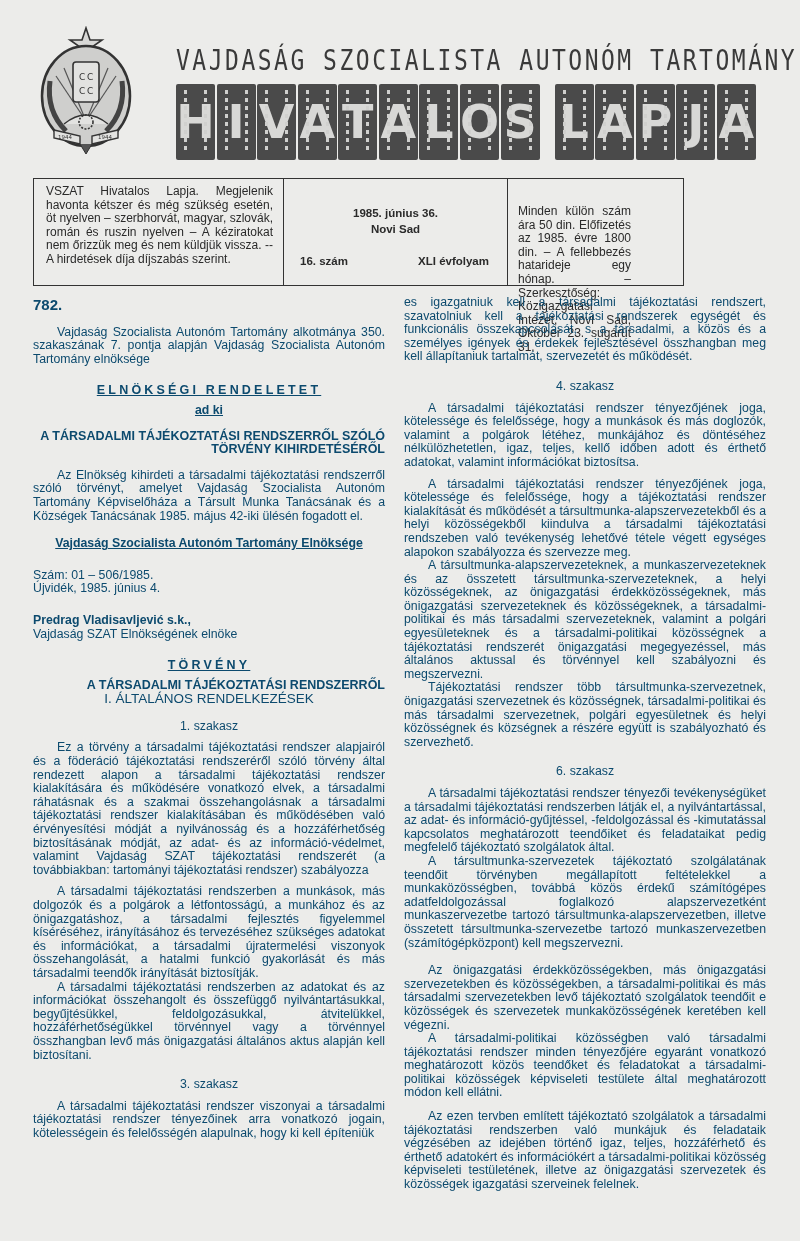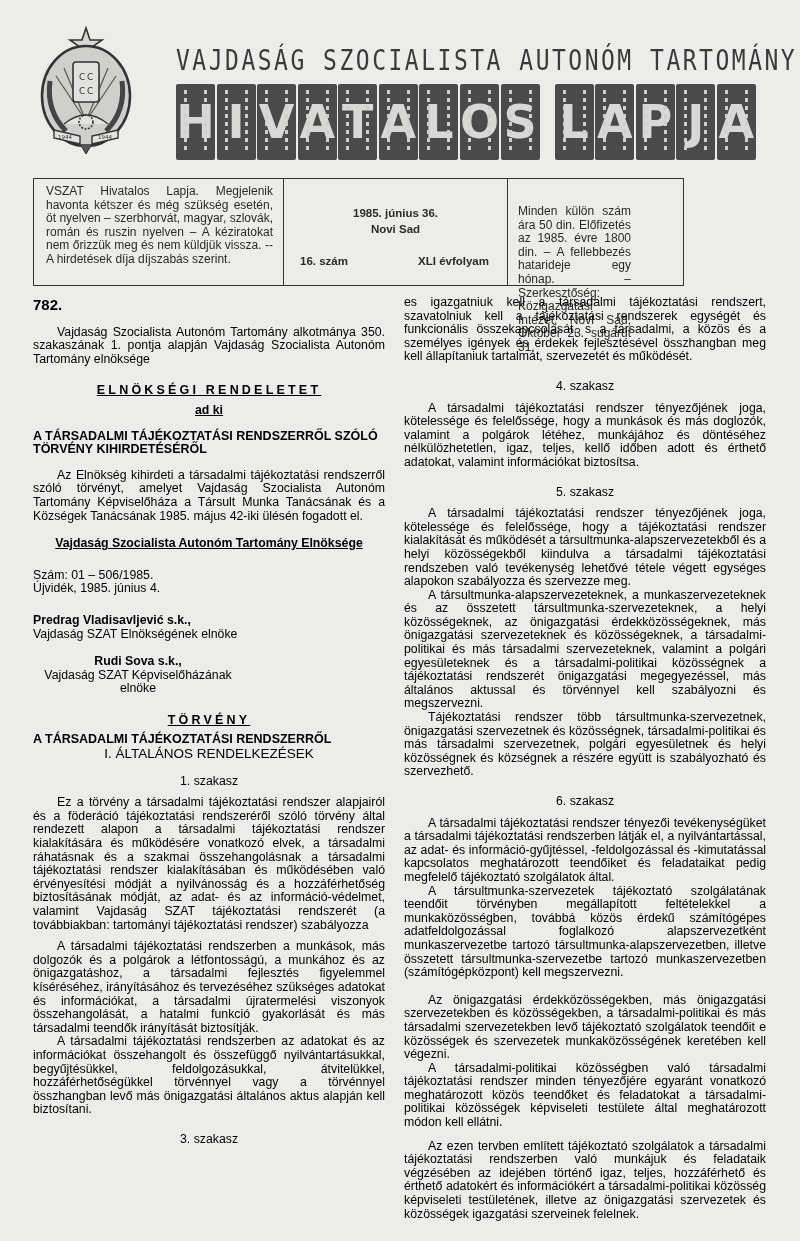--- a/index.html
+++ b/index.html
@@ -52,30 +52,30 @@
   .infobox .cell { box-sizing: border-box; height: 100%; }
   .cell-left { width: 250px; border-right: 1.5px solid #333; padding: 6px 10px 4px 12px; font-size: 12px; line-height: 13.6px; text-align: justify; }
   .cell-mid { width: 224px; border-right: 1.5px solid #333; position: relative; font-family: "Liberation Sans", sans-serif; font-weight: bold; font-size: 11.5px; }
   .cell-mid .date { position: absolute; left: 0; right: 0; top: 28px; text-align: center; }
   .cell-mid .place { position: absolute; left: 0; right: 0; top: 44px; text-align: center; }
   .cell-mid .num { position: absolute; left: 16px; top: 76px; }
   .cell-mid .vol { position: absolute; right: 18px; top: 76px; }
   .cell-right { flex: 1; padding: 26px 52px 4px 10px; font-size: 12px; line-height: 13.6px; text-align: justify; }
 
   
-  .col { position: absolute; font-size: 12.3px; line-height: 13.6px; color: #000000; }
+  .col { position: absolute; font-size: 12.3px; line-height: 13.6px; color: #0c4a6e; }
   .col-left { left: 33px; top: 298px; width: 352px; }
   .col-right { left: 404px; top: 296px; width: 362px; }
   .p { margin: 0; text-align: justify; text-indent: 24px; }
   .p.noind { text-indent: 0; }
   .center { text-align: center; text-indent: 0; margin: 6px; text-decoration: underline; }
   .decree-num { font-weight: bold; font-size: 15px; margin: 0 0 14px 0; }
   .spaced { letter-spacing: 3.2px; font-weight: bold; font-size: 12.5px; }
   .bold { font-weight: bold; }
-  .heading-bold { font-weight: bold; text-align: left; margin: 0; font-size: 12.5px; }
+  .heading-bold { font-weight: bold; text-align: right; margin: 0; font-size: 12.5px; }
   .sect { text-align: center; margin: 0; }
   .sig-block { margin: 0; } .mt8 { margin-top: 8px; }
   .mt10 { margin-top: 10px; } .mt12 { margin-top: 12px; } .mt14 { margin-top: 14px; }
   .mt16 { margin-top: 16px; } .mt18 { margin-top: 18px; }
   .right-sig { text-align: left; padding-right: 12px; }
   .left-sig { text-align: center; width: 210px; }
   .chapter { text-align: center; margin: 0; font-size: 13.5px; }
 </style>
 </head>
 <body>
@@ -133,52 +133,47 @@
       <div class="date">1985. június 36.</div>
       <div class="place">Novi Sad</div>
       <div class="num">16. szám</div>
       <div class="vol">XLI évfolyam</div>
     </div>
     <div class="cell cell-right">Minden külön szám ára 50 din. Előfizetés az 1985. évre 1800 din. – A fellebbezés hatarideje egy hónap. – Szerkesztőség: Közigazgatási Intézet, Novi Sad, Október 23. sugárút 31.</div>
   </div>
 
   <div class="col col-left">
     <p class="decree-num">782.</p>
-    <p class="p">Vajdaság Szocialista Autonóm Tartomány alkotmánya 350. szakaszának 1. pontja alapján Vajdaság Szocialista Autonóm Tartomány elnöksége</p>
+    <p class="p">Vajdaság Szocialista Autonóm Tartomány alkotmánya 350. szakaszának 7. pontja alapján Vajdaság Szocialista Autonóm Tartomány elnöksége</p>
     <p class="center spaced mt18">ELNÖKSÉGI RENDELETET</p>
     <p class="center bold">ad ki</p>
     <p class="heading-bold mt12">A TÁRSADALMI TÁJÉKOZTATÁSI RENDSZERRŐL SZÓLÓ TÖRVÉNY KIHIRDETÉSÉRŐL</p>
     <p class="p mt12">Az Elnökség kihirdeti a társadalmi tájékoztatási rendszerről szóló törvényt, amelyet Vajdaság Szocialista Autonóm Tartomány Képviselőháza a Társult Munka Tanácsának és a Községek Tanácsának 1985. május 42-iki ülésén fogadott el.</p>
     <p class="center bold mt14">Vajdaság Szocialista Autonóm Tartomány Elnöksége</p>
     <p class="p noind mt18">Szám: 01 – 506/1985.</p>
     <p class="p noind">Újvidék, 1985. június 4.</p>
     <div class="sig-block right-sig mt18">
       <div class="bold" style="padding-right:28px">Predrag Vladisavljević s.k.,</div>
       <div>Vajdaság SZAT Elnökségének elnöke</div>
     </div>
-    <div class="sig-block left-sig mt14">
-      <div class="bold">Rudi Sova s.k.,</div>
-      <div>Vajdaság SZAT Képviselőházának</div>
-      <div>elnöke</div>
-    </div>
     <p class="center spaced mt18">TÖRVÉNY</p>
     <p class="heading-bold">A TÁRSADALMI TÁJÉKOZTATÁSI RENDSZERRŐL</p>
     <p class="chapter mt16">I. ÁLTALÁNOS RENDELKEZÉSEK</p>
     <p class="sect mt14">1. szakasz</p>
     <p class="p mt8">Ez a törvény a társadalmi tájékoztatási rendszer alapjairól és a föderáció tájékoztatási rendszeréről szóló törvény által rendezett alapon a társadalmi tájékoztatási rendszer kialakítására és működésére vonatkozó elvek, a társadalmi ráhatásnak és a szakmai összehangolásnak a társadalmi tájékoztatási rendszer kialakításában és működésében való érvényesítési módját a nyilvánosság és a hozzáférhetőség biztosításának módját, az adat- és az információ-védelmet, valamint Vajdaság SZAT tájékoztatási rendszerét (a továbbiakban: tartományi tájékoztatási rendszer) szabályozza</p>
     <p class="p mt8">A társadalmi tájékoztatási rendszerben a munkások, más dolgozók és a polgárok a létfontosságú, a munkához és az önigazgatáshoz, a társadalmi fejlesztés figyelemmel kíséréséhez, irányításához és tervezéséhez szükséges adatokat és információkat, a társadalmi újratermelési viszonyok összehangolását, a hatalmi funkció gyakorlását és más társadalmi teendők irányítását biztosítják.</p>
     <p class="p">A társadalmi tájékoztatási rendszerben az adatokat és az információkat összehangolt és összefüggő nyilvántartásukkal, begyűjtésükkel, feldolgozásukkal, átvitelükkel, hozzáférhetőségükkel törvénnyel vagy a törvénnyel összhangban levő más önigazgatási általános aktus alapján kell biztosítani.</p>
     <p class="sect mt16">3. szakasz</p>
+    <p class="p mt8">A társadalmi tájékoztatási rendszer viszonyai a társadalmi tájékoztatási rendszer tényezőinek arra vonatkozó jogain, kötelességein és felelősségén alapulnak, hogy ki kell építeniük</p>
   </div>
 
   <div class="col col-right">
     <p class="p noind">es igazgatniuk kell a társadalmi tájékoztatási rendszert, szavatolniuk kell a tájékoztatási rendszerek egységét és funkcionális összekapcsolását, s a társadalmi, a közös és a személyes igények és érdekek fejlesztésével összhangban meg kell állapítaniuk tartalmát, szervezetét és működését.</p>
     <p class="sect mt16">4. szakasz</p>
     <p class="p mt8">A társadalmi tájékoztatási rendszer tényezőjének joga, kötelessége és felelőssége, hogy a munkások és más doglozók, valamint a polgárok létéhez, munkájához és döntéséhez nélkülözhetetlen, igaz, teljes, kellő időben adott és érthető adatokat, valamint információkat biztosítsa.</p>
-    <p class="sect mt16">5. szakasz</p>
     <p class="p mt8">A társadalmi tájékoztatási rendszer tényezőjének joga, kötelessége és felelőssége, hogy a tájékoztatási rendszer kialakítását és működését a társultmunka-alapszervezetekből és a helyi közösségekből kiindulva a társadalmi tájékoztatási rendszeben való tevékenység lehetővé tétele végett egységes alapokon szabályozza és szervezze meg.</p>
     <p class="p">A társultmunka-alapszervezeteknek, a munkaszervezeteknek és az összetett társultmunka-szervezeteknek, a helyi közösségeknek, az önigazgatási érdekközösségeknek, más önigazgatási szervezeteknek és közösségeknek, a társadalmi-politikai és más társadalmi szervezeteknek, valamint a polgári egyesületeknek és a társadalmi-politikai közösségnek a tájékoztatási rendszerét önigazgatási megegyezéssel, más általános aktussal és törvénnyel kell szabályozni és megszervezni.</p>
     <p class="p">Tájékoztatási rendszer több társultmunka-szervezetnek, önigazgatási szervezetnek és közösségnek, társadalmi-politikai és más társadalmi szervezetnek, polgári egyesületnek és helyi közösségnek és községnek a részére együtt is szabályozható és szervezhető.</p>
     <p class="sect mt16">6. szakasz</p>
     <p class="p mt8">A társadalmi tájékoztatási rendszer tényezői tevékenységüket a társadalmi tájékoztatási rendszerben látják el, a nyilvántartással, az adat- és információ-gyűjtéssel, -feldolgozással és -kimutatással kapcsolatos meghatározott teendőiket és feladataikat pedig megfelelő tájékoztató szolgálatok által.</p>
     <p class="p">A társultmunka-szervezetek tájékoztató szolgálatának teendőit törvényben megállapított feltételekkel a munkaközösségben, továbbá közös érdekű számítógépes adatfeldolgozással foglalkozó alapszervezetként munkaszervezetbe tartozó társultmunka-alapszervezetben, illetve összetett társultmunka-szervezetbe tartozó munkaszervezetben (számítógépközpont) kell megszervezni.</p>
     <p class="p mt14">Az önigazgatási érdekközösségekben, más önigazgatási szervezetekben és közösségekben, a társadalmi-politikai és más társadalmi szervezetekben levő tájékoztató szolgálatok teendőit e közösségek és szervezetek munkaközösségének keretében kell végezni.</p>
     <p class="p">A társadalmi-politikai közösségben való társadalmi tájékoztatási rendszer minden tényezőjére egyaránt vonatkozó meghatározott közös teendőket és feladatokat a társadalmi-politikai közösségek képviseleti testülete által meghatározott módon kell ellátni.</p>
     <p class="p mt10">Az ezen tervben említett tájékoztató szolgálatok a társadalmi tájékoztatási rendszerben való munkájuk és feladataik végzésében az idejében történő igaz, teljes, hozzáférhető és érthető adatokért és információkért a társadalmi-politikai közösség képviseleti testületének, illetve az önigazgatási szervezetek és közösségek igazgatási szerveinek felelnek.</p>
   </div>

